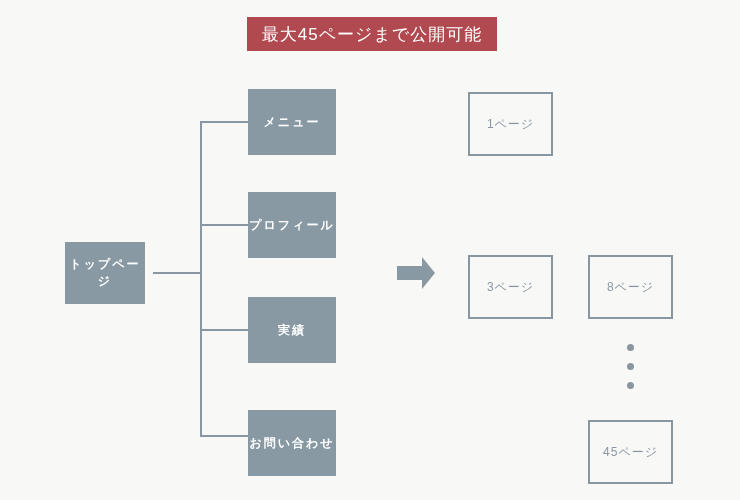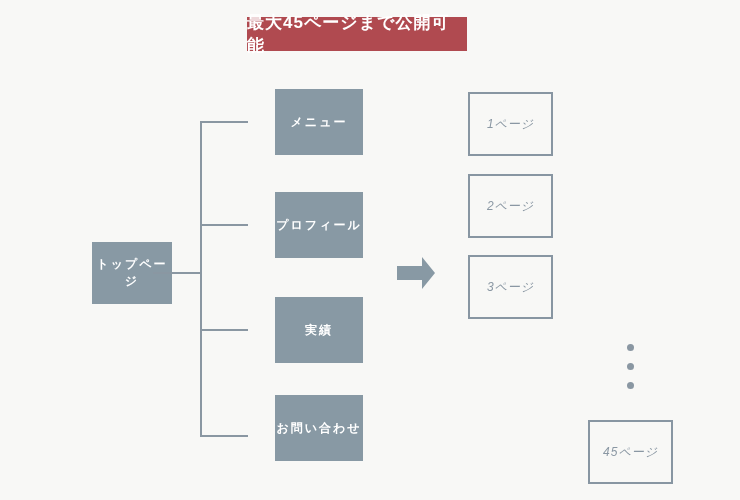--- a/index.html
+++ b/index.html
@@ -5,52 +5,50 @@
   html,body{margin:0;padding:0;}
   body{
     width:740px;height:500px;
     background:#f8f8f6;
     font-family:"Liberation Sans","DejaVu Sans",sans-serif;
     position:relative;overflow:hidden;
   }
   .stage{position:absolute;left:0;top:0;width:740px;height:500px;}
 
   .banner{
-    position:absolute;left:247px;top:17px;width:220px;height:34px;
+    position:absolute;left:247px;top:17px;width:250px;height:34px;
     background:#b04a50;color:#ffffff;
-    font-size:17px;font-weight:bold;letter-spacing:1px;
+    font-size:17px;font-weight:normal;letter-spacing:1px;
     display:flex;align-items:center;justify-content:center;
   }
 
   .node{
     position:absolute;background:#8899a4;color:#ffffff;
     font-size:12px;font-weight:bold;letter-spacing:2px;
     display:flex;align-items:center;justify-content:center;
     text-align:center;
-    margin-left:27px;
   }
   .node-root{left:65px;top:242px;width:80px;height:62px;}
   .node-child{left:248px;width:88px;height:66px;}
-  .nc1{top:89px}.nc2{top:192px}.nc3{top:297px}.nc4{top:395px}
+  .nc1{top:89px}.nc2{top:192px}.nc3{top:297px}.nc4{top:410px}
 
   .line{position:absolute;background:#8a97a2;}
   .line-root{left:153px;top:272px;width:47px;height:2px;}
   .line-trunk{left:200px;top:121px;width:2px;height:316px;}
   .line-branch{left:200px;width:48px;height:2px;}
   .lb1{top:121px}.lb2{top:224px}.lb3{top:329px}.lb4{top:435px}
 
   .arrow{position:absolute;left:396px;top:256px;width:40px;height:34px;}
 
   .page{
     position:absolute;width:85px;height:64px;box-sizing:border-box;
     border:2px solid #8896a2;color:#8a97a3;
     font-size:12px;letter-spacing:1px;
     display:flex;align-items:center;justify-content:center;
     background:transparent;
-    font-style:italic;
   }
   .col1{left:468px}.col2{left:588px}
   .r1{top:92px}.r2{top:174px}.r3{top:255px}.r4{top:338px}.r5{top:420px}
 
   .dots{
     position:absolute;left:588px;top:334px;width:85px;height:64px;
     display:flex;flex-direction:column;align-items:center;justify-content:center;
     gap:12px;
   }
   .dot{width:7px;height:7px;border-radius:50%;background:#8a97a2;}
@@ -74,23 +72,23 @@
   <div class="node node-child nc1">メニュー</div>
   <div class="node node-child nc2">プロフィール</div>
   <div class="node node-child nc3">実績</div>
   <div class="node node-child nc4">お問い合わせ</div>
 
   <svg class="arrow" viewBox="0 0 40 34" xmlns="http://www.w3.org/2000/svg">
     <polygon points="1,10 26,10 26,1 39,17 26,33 26,24 1,24" fill="#8899a4"></polygon>
   </svg>
 
   <div class="page col1 r1">1ページ</div>
-  <div class="page col1 r2">2ページ</div>
   <div class="page col1 r3">3ページ</div>
 
+  <div class="page col2 r3">8ページ</div>
   <div class="dots">
     <div class="dot"></div>
     <div class="dot"></div>
     <div class="dot"></div>
   </div>
   <div class="page col2 r5">45ページ</div>
 
 </div>
 
 </body></html>

